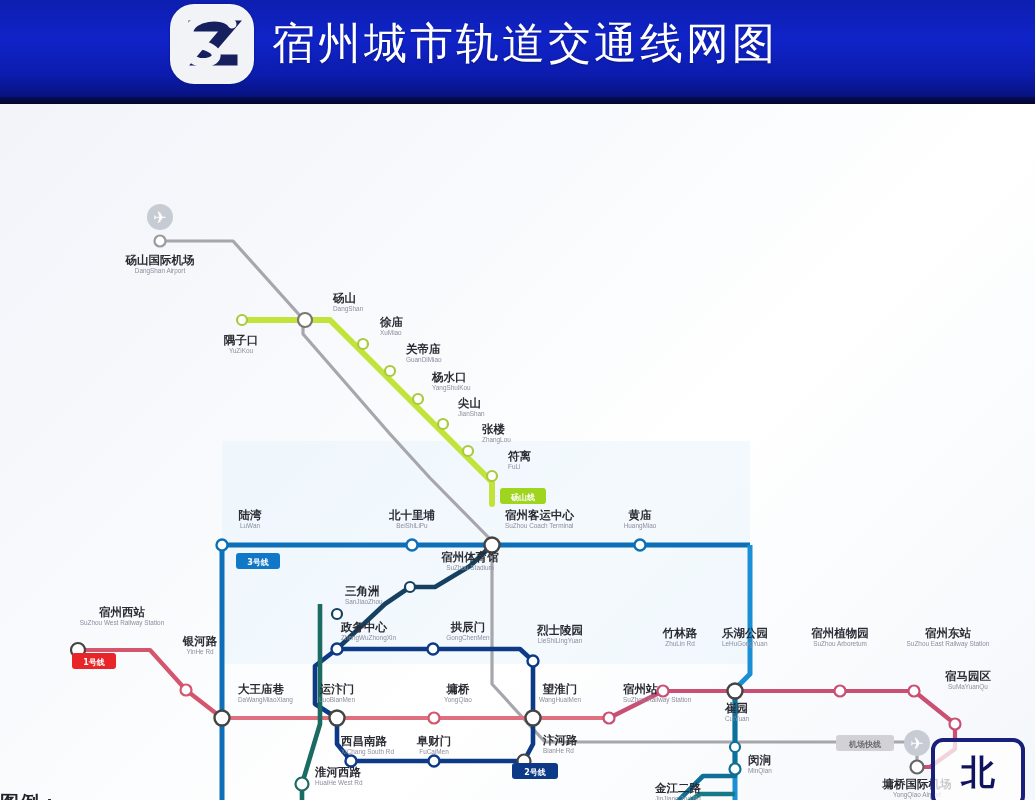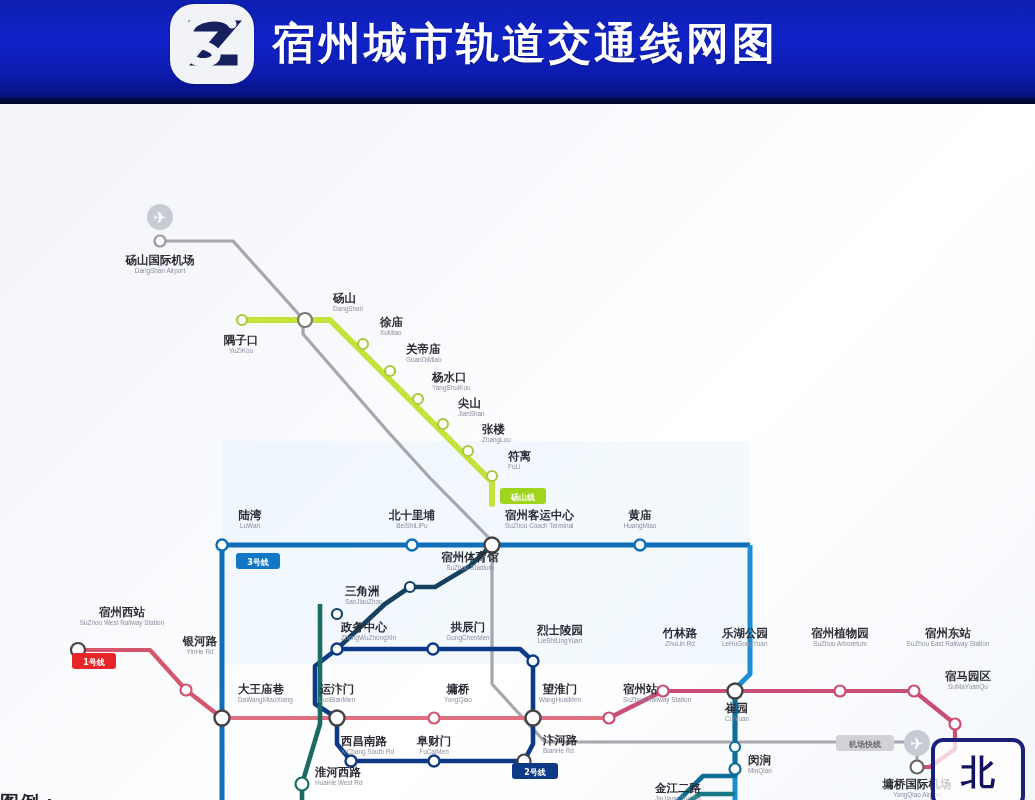--- a/index.html
+++ b/index.html
@@ -23,21 +23,21 @@
   }
   .header-inner{
     position:absolute;left:170px;top:4px;display:flex;align-items:center;gap:18px;
   }
   .logo{
     width:84px;height:80px;border-radius:24px;background:#f2f4f7;
     position:relative;flex:0 0 auto;box-shadow:0 0 3px rgba(0,0,0,.25);
   }
   .titles{display:flex;flex-direction:column;justify-content:center;}
   .title-cn{
-    font-size:43px;font-weight:bold;color:#ffffff;letter-spacing:3px;line-height:1.05;
+    font-size:43px;font-weight:normal;color:#ffffff;letter-spacing:3px;line-height:1.05;
     font-family:"DejaVu Sans","Liberation Sans",sans-serif;
     text-shadow:0 1px 2px rgba(0,0,0,.3);
   }
   .title-en{
     font-size:27px;color:#e9ecff;letter-spacing:1px;line-height:1.15;margin-top:2px;
     font-family:"Liberation Sans",sans-serif;
   }
 
   
   .map{

